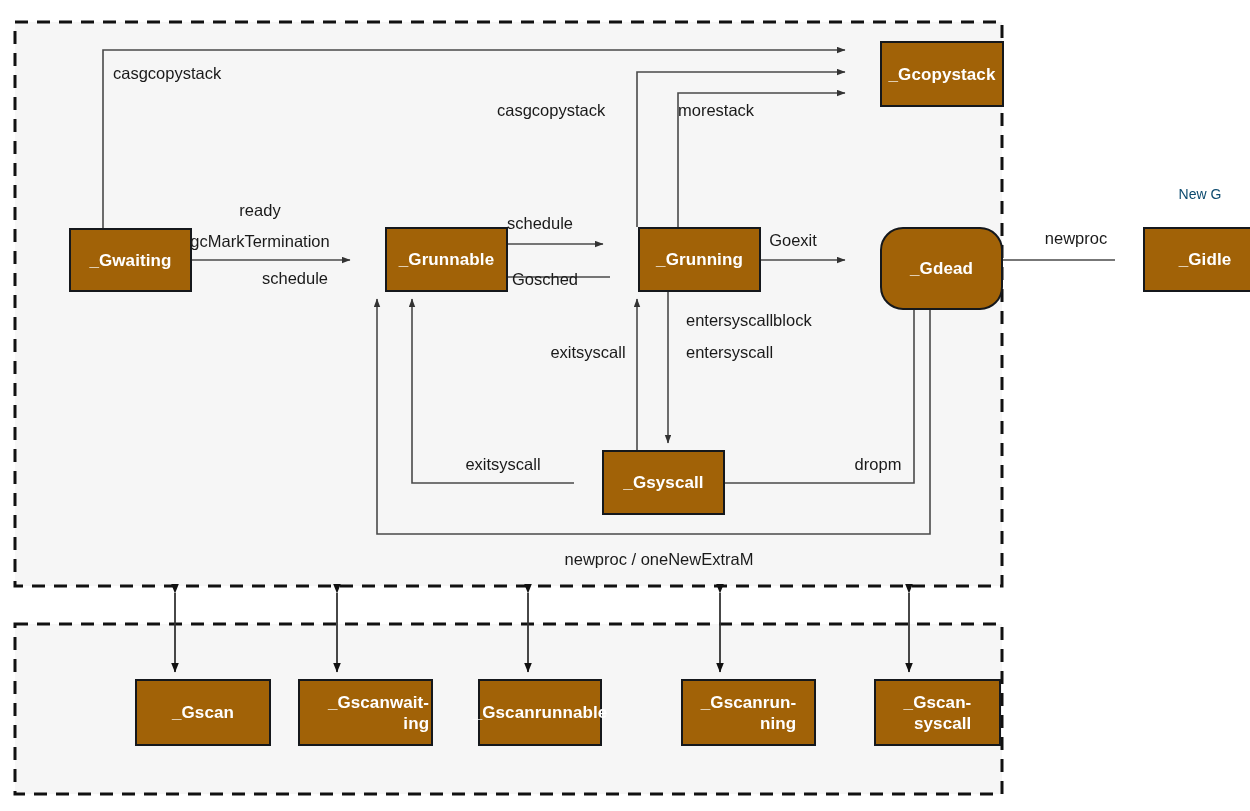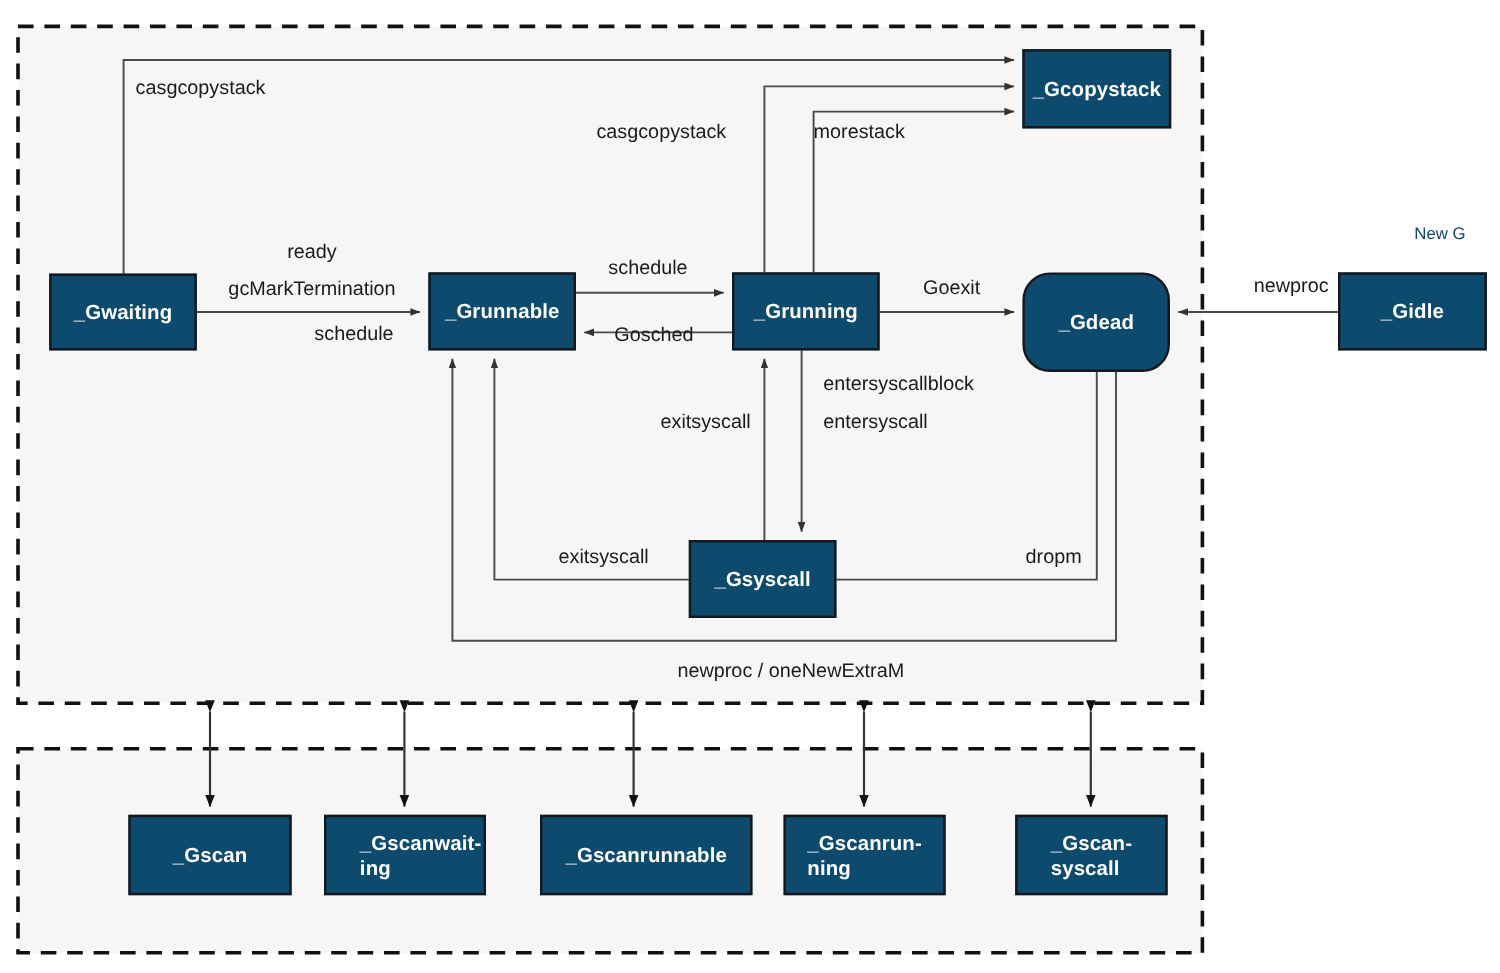--- a/index.html
+++ b/index.html
@@ -18,31 +18,32 @@
   svg.layer {
     position: absolute;
     left: 0;
     top: 0;
     width: 1250px;
     height: 811px;
   }
   .node {
     position: absolute;
     box-sizing: border-box;
-    background: #0c4a6e;
+    background: #a16207;
     border: 2.5px solid #15181c;
     color: #ffffff;
     font-weight: bold;
     font-size: 17px;
     line-height: 21px;
     display: flex;
     align-items: center;
     justify-content: center;
-    text-align: left;
+    text-align: right;
     letter-spacing: 0.1px;
+    margin-left: 28px;
   }
   .edge-label {
     position: absolute;
     color: #1a1a1a;
     font-size: 16.5px;
     line-height: 19px;
     white-space: nowrap;
     font-weight: normal;
   }
   .group-label {
@@ -113,21 +114,21 @@
   <div class="node" style="left:357px; top:227px; width:123px; height:65px;">_Grunnable</div>
   <div class="node" style="left:610px; top:227px; width:123px; height:65px;">_Grunning</div>
   <div class="node" style="left:852px; top:227px; width:123px; height:83px;border-radius:23px;">_Gdead</div>
   <div class="node" style="left:1115px;top:227px; width:124px; height:65px;">_Gidle</div>
   <div class="node" style="left:852px; top:41px;  width:124px; height:66px;">_Gcopystack</div>
   <div class="node" style="left:574px; top:450px; width:123px; height:65px;">_Gsyscall</div>
 
   <div class="node" style="left:107px; top:679px; width:136px; height:67px;">_Gscan</div>
   <div class="node" style="left:270px; top:679px; width:135px; height:67px; white-space:pre-line;padding-left:26px;">_Gscanwait-
 ing</div>
-  <div class="node" style="left:450px; top:679px; width:177px; height:67px;">_Gscanrunnable</div>
+  <div class="node" style="left:450px; top:679px; width:124px; height:67px;">_Gscanrunnable</div>
   <div class="node" style="left:653px; top:679px; width:135px; height:67px; white-space:pre-line;">_Gscanrun-
 ning</div>
   <div class="node" style="left:846px; top:679px; width:127px; height:67px; white-space:pre-line;">_Gscan-
 syscall</div>
 
   <div class="group-label" style="left:1200px; top:186px; transform:translateX(-50%);">New G</div>
 
   <div class="edge-label" style="left:113px; top:64px;">casgcopystack</div>
   <div class="edge-label" style="left:497px; top:101px;">casgcopystack</div>
   <div class="edge-label" style="left:678px; top:101px;">morestack</div>

